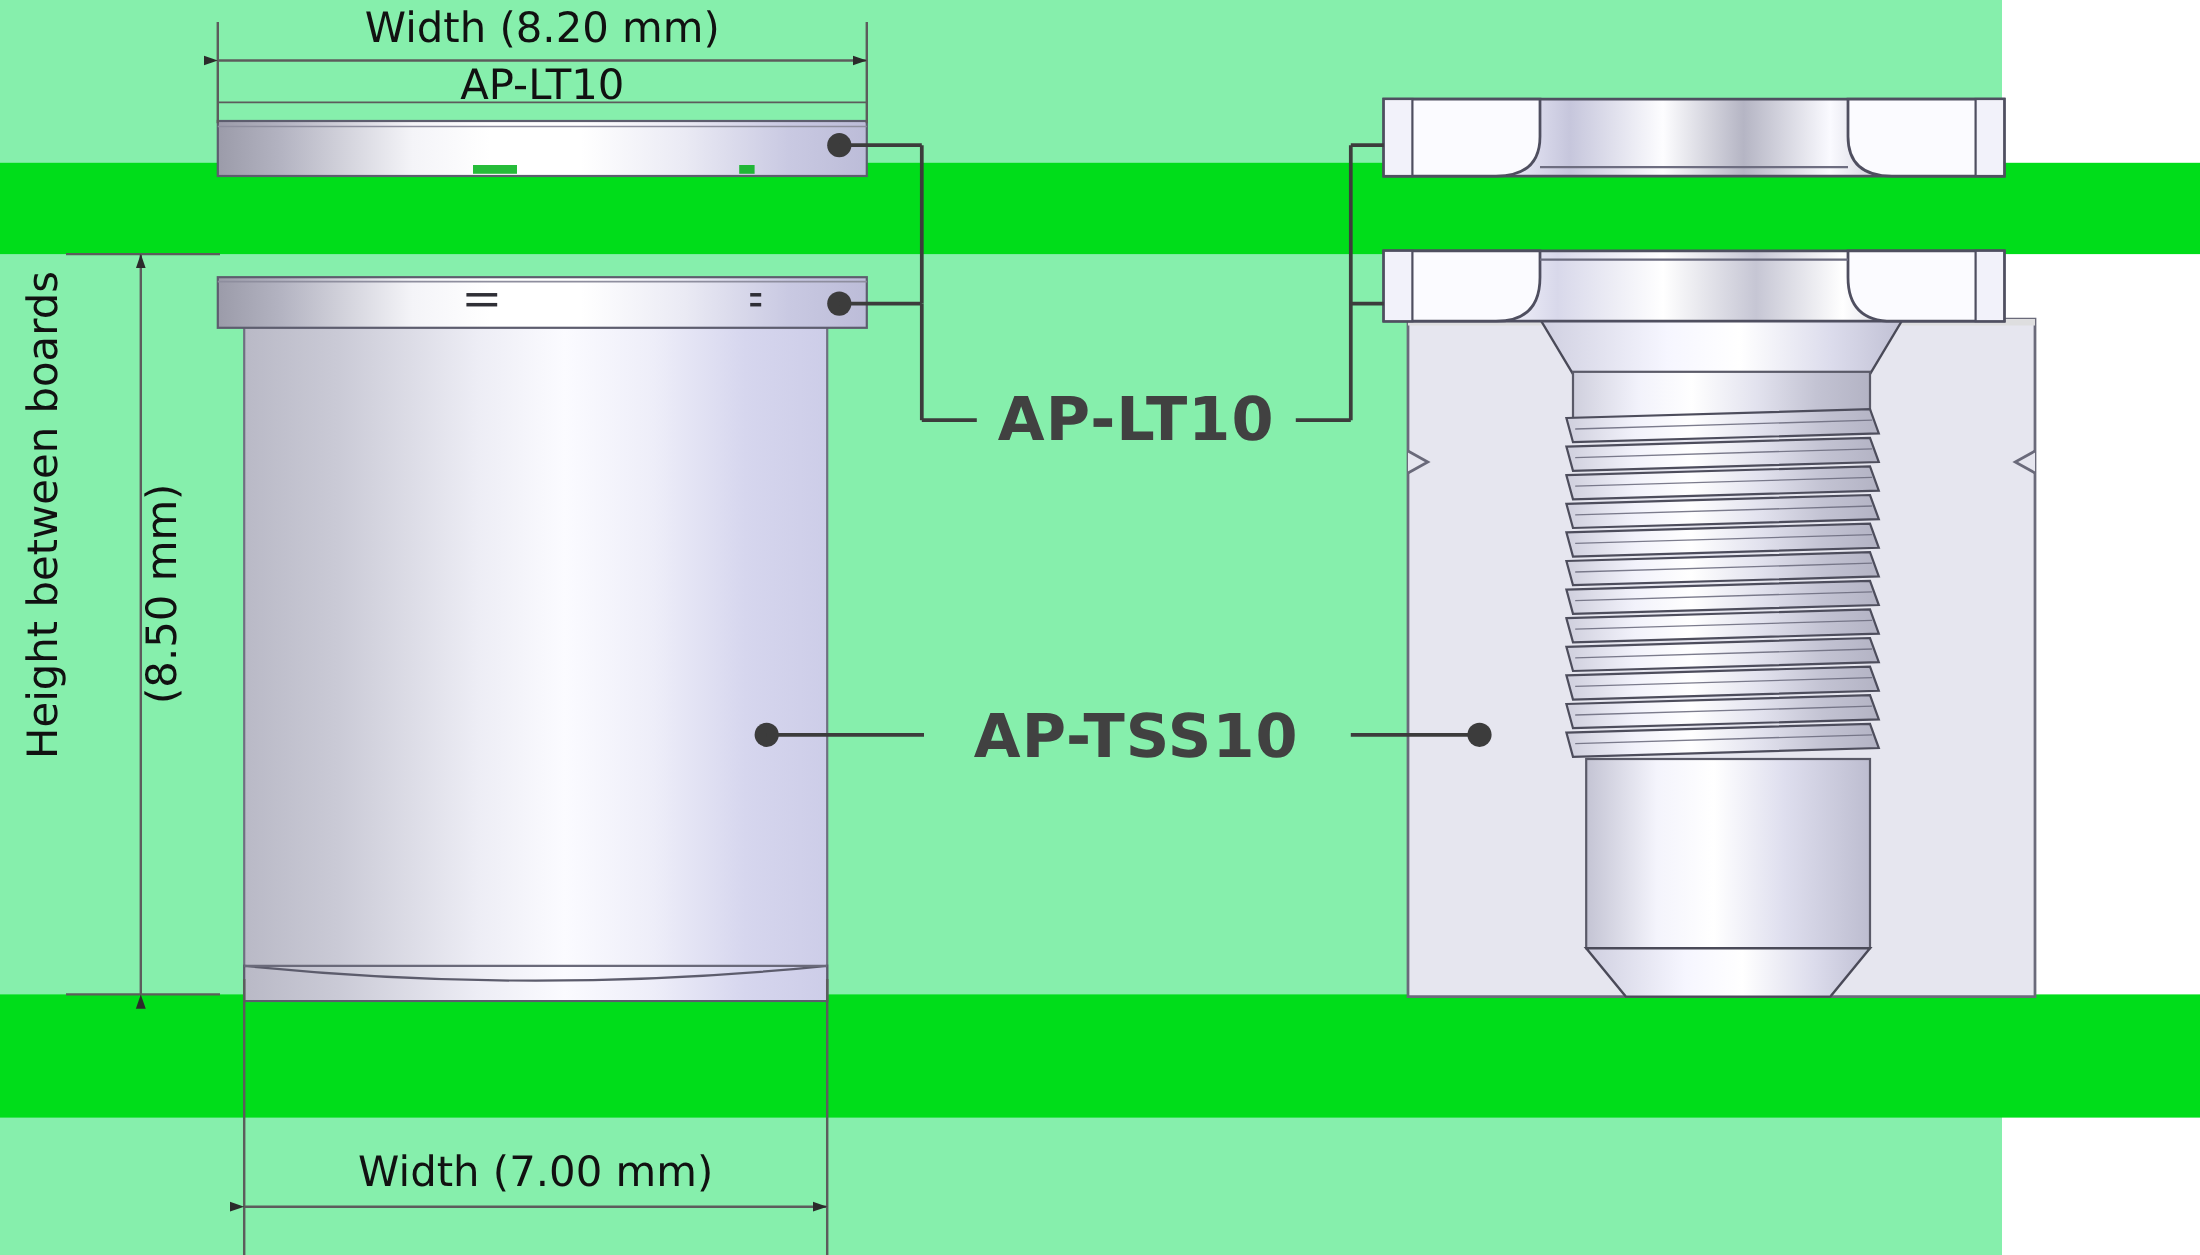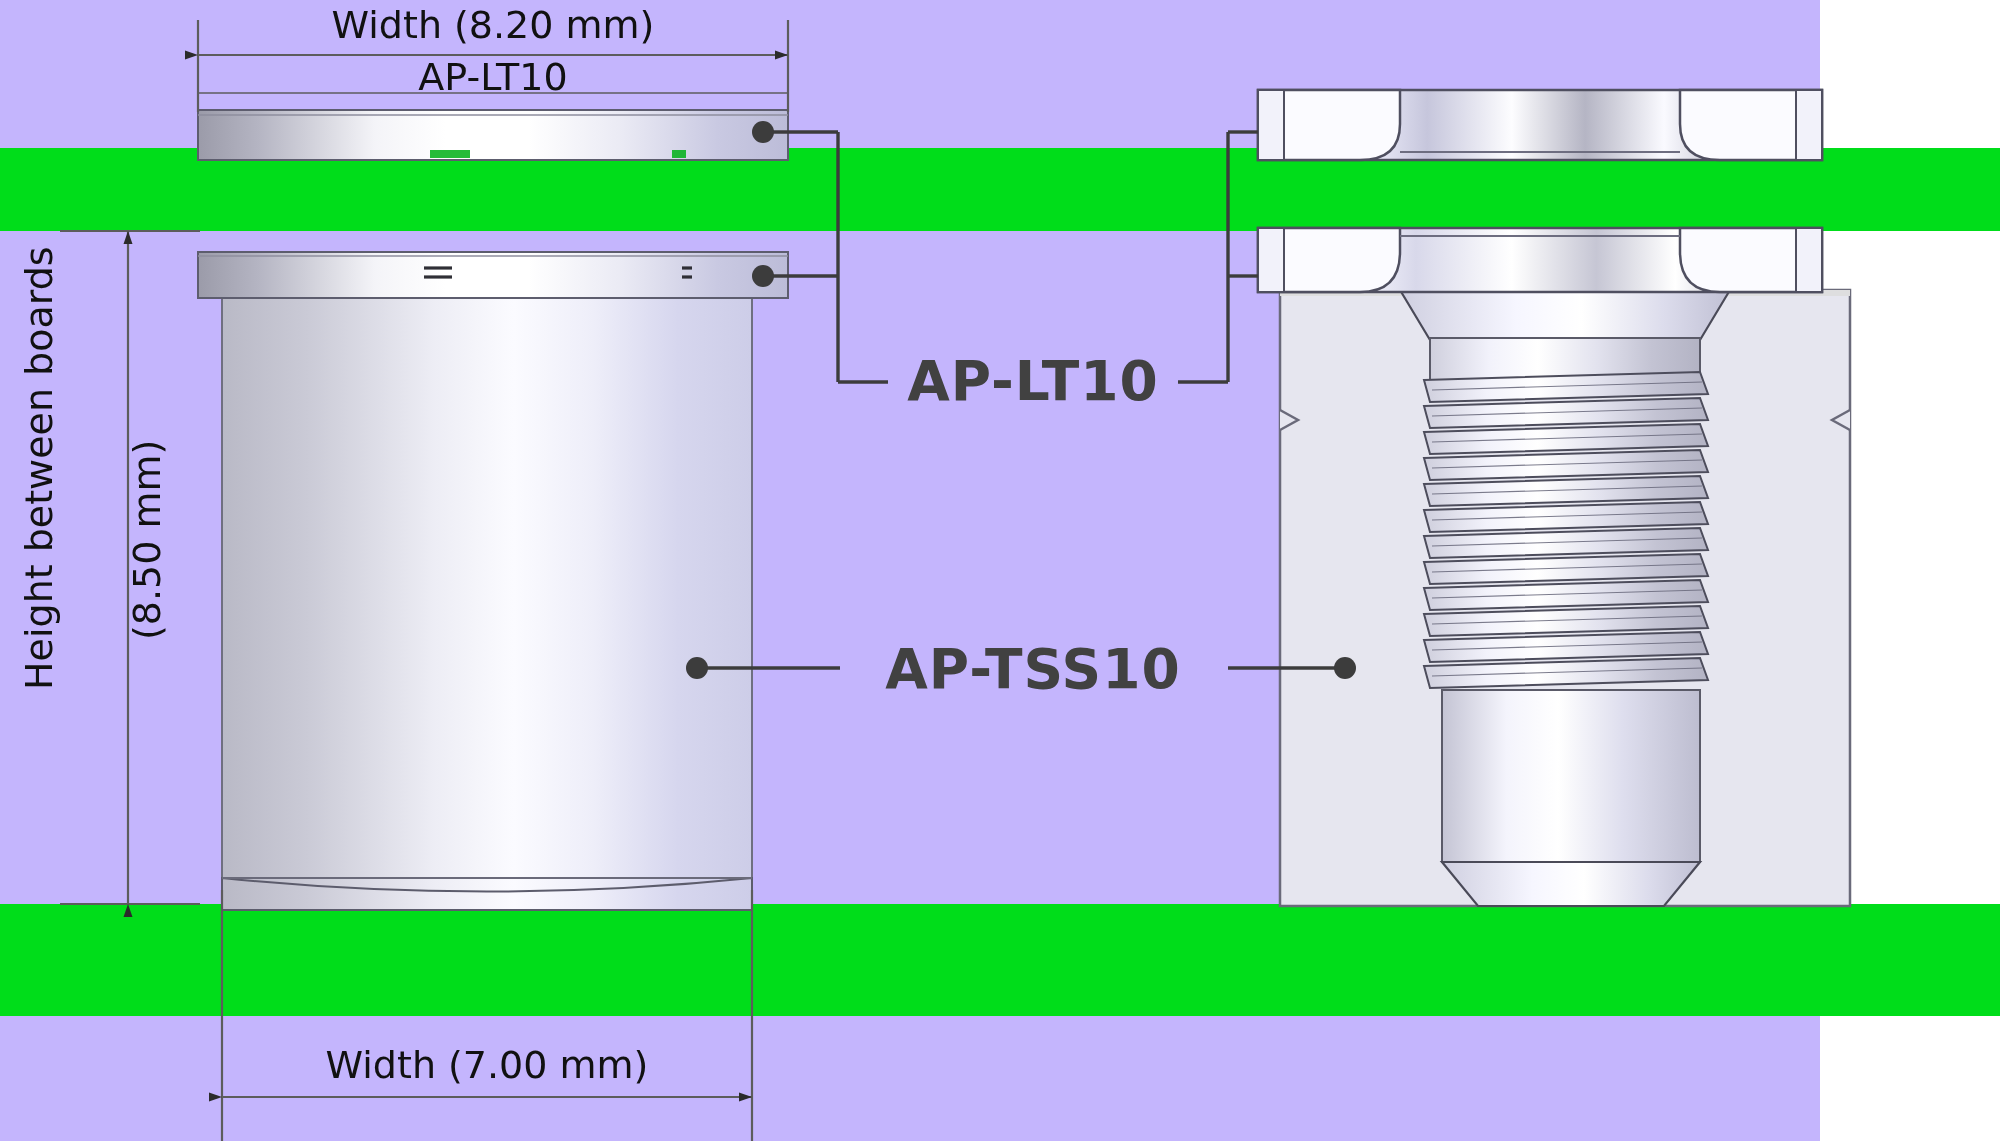--- a/index.html
+++ b/index.html
@@ -1,18 +1,18 @@
 <!DOCTYPE html>
 <html><head>
 <meta charset="utf-8">
 <style>
   html,body{margin:0;padding:0;background:#ffffff;}
   body{width:2000px;height:1141px;overflow:hidden;
        font-family:"DejaVu Sans","Liberation Sans",sans-serif;}
-  #stage{position:relative;width:1820px;height:1141px;background:#c4b5fd;}
+  #stage{position:relative;width:1820px;height:1141px;background:#86efac;}
   #stage > svg{position:absolute;left:0;top:0;}
   .dimtext{font-family:"DejaVu Sans","Liberation Sans",sans-serif;
            font-size:38px;fill:#111;}
   .calloutlabel{font-family:"DejaVu Sans","Liberation Sans",sans-serif;
            font-size:55px;font-weight:bold;fill:#414141;letter-spacing:1px;}
   .vtext{font-family:"DejaVu Sans","Liberation Sans",sans-serif;
            font-size:38px;fill:#111;}
 </style>
 </head>
 <body>

